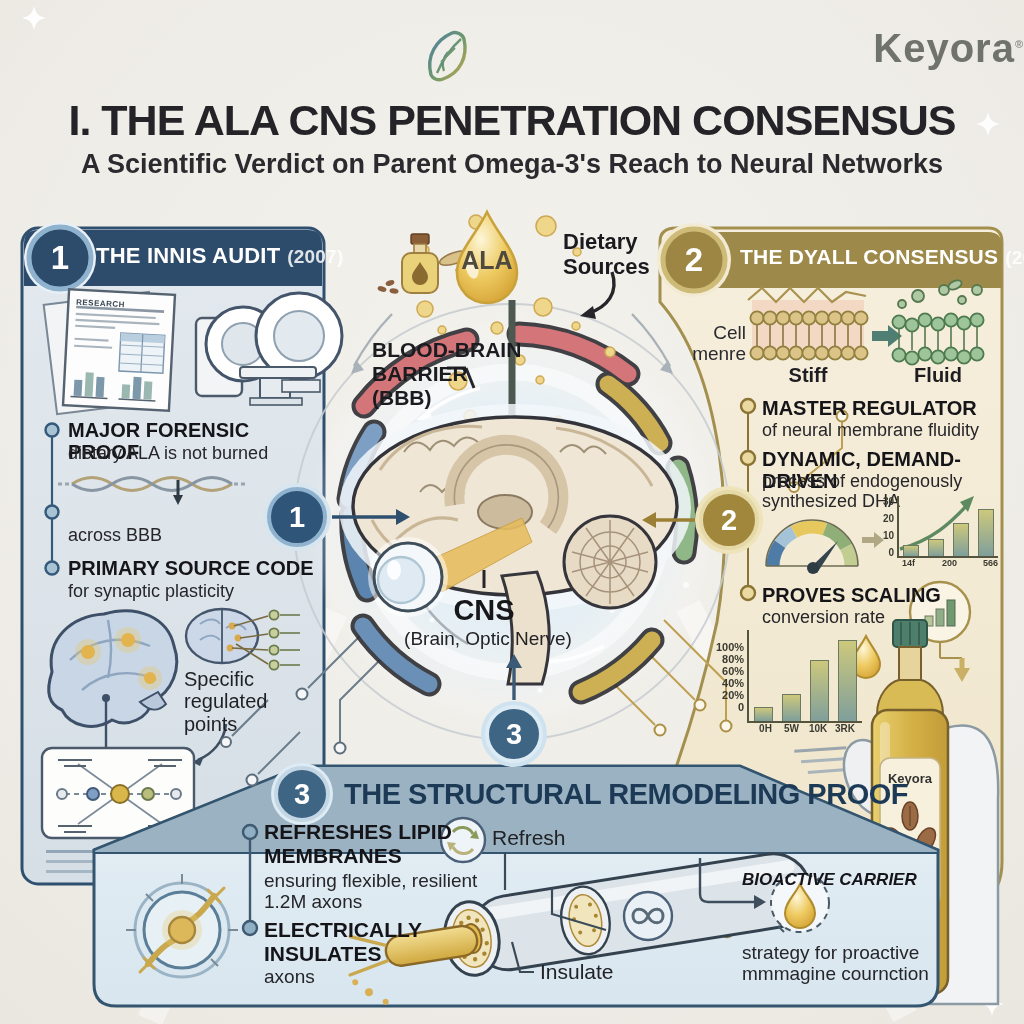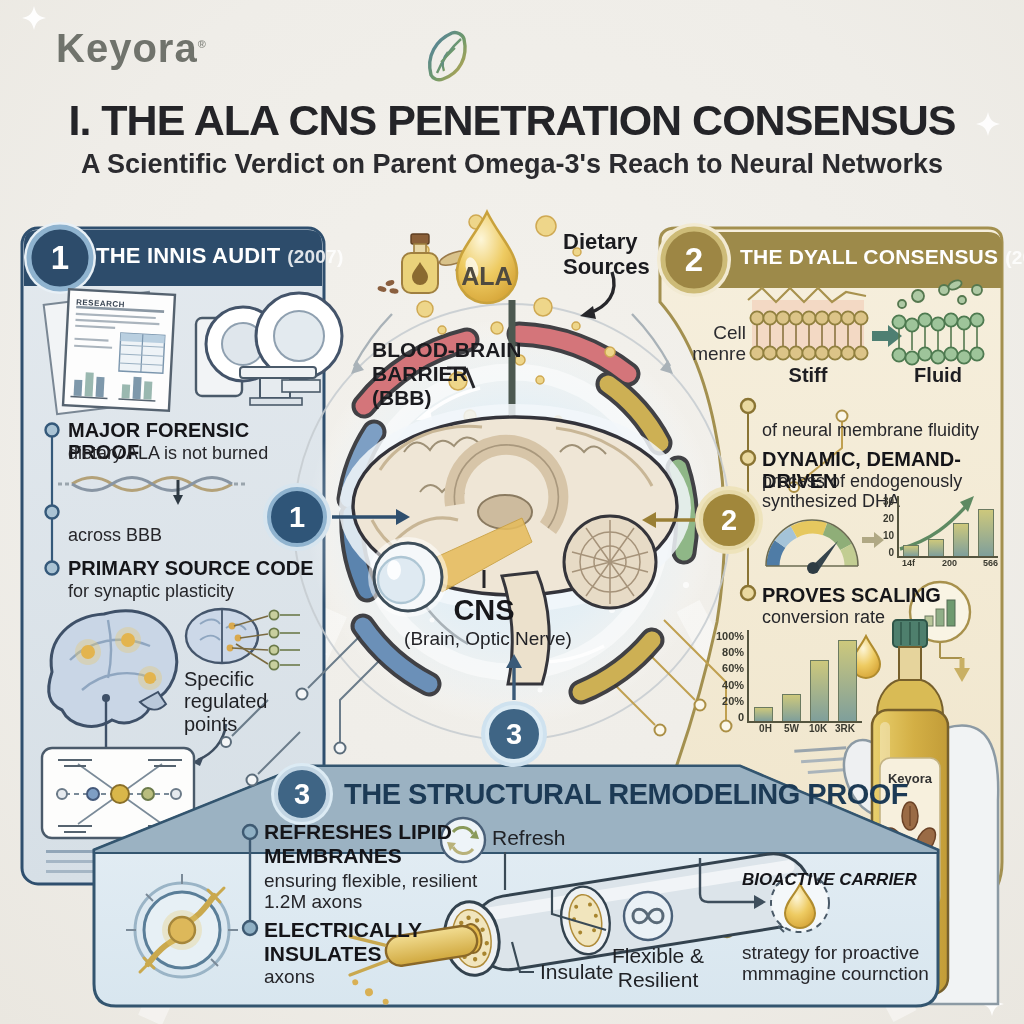--- a/index.html
+++ b/index.html
@@ -2,40 +2,40 @@
 <html><head>
 <meta charset="utf-8">
 <style>
   html,body{margin:0;padding:0;background:#efedе8;}
   body{background:#efede8;}
   .stage{position:relative;width:1024px;height:1024px;overflow:hidden;
          background:radial-gradient(circle at 50% 40%, #f3f1ec 0%, #efede8 60%, #eae7e0 100%);
          font-family:"Liberation Sans", sans-serif;}
   svg{position:absolute;left:0;top:0;}
   .t{position:absolute;color:#1e1e22;line-height:1.12;}
-  .logo-row{position:absolute;left:0;top:26px;width:1024px;display:flex;align-items:center;justify-content:flex-start;gap:10px;}
+  .logo-row{position:absolute;left:0;top:26px;width:1024px;display:flex;align-items:center;justify-content:flex-end;gap:10px;}
   .logo-text{font-size:40px;font-weight:600;color:#70736c;letter-spacing:1px;}
   .logo-text sup{font-size:11px;color:#8a8d85;}
   .main-title{left:0;top:96px;width:1024px;text-align:center;font-size:43px;font-weight:800;color:#242428;letter-spacing:-1px;}
   .sub-title{left:0;top:149px;width:1024px;text-align:center;font-size:27px;font-weight:600;color:#2b2b2f;}
   .badge{position:absolute;border-radius:50%;text-align:center;color:#fff;font-weight:800;}
   .p-head{position:absolute;color:#fff;font-size:22px;font-weight:800;letter-spacing:.2px;white-space:nowrap;}
   .p-head .yr{font-weight:600;font-size:19px;opacity:.85;margin-left:7px;}
   .bt{font-size:20px;font-weight:800;color:#151519;}
   .bd{font-size:18px;font-weight:400;color:#26262a;}
   .chart{position:absolute;display:flex;flex-direction:column;color:#3a3a30;}
   .chart .plot{flex:1;display:flex;}
   .chart .yax{display:flex;flex-direction:column;justify-content:space-between;align-items:flex-end;padding-right:3px;font-weight:600;}
   .chart .area{flex:1;display:flex;align-items:flex-end;border-left:2px solid #55553f;border-bottom:2px solid #55553f;}
   .chart .bar{background:linear-gradient(180deg,#cdc87c,#7f9f9b);border:1px solid #6b7a60;border-bottom:none;}
   .chart .xax{display:flex;font-weight:600;}
   .chart .xax span{text-align:center;}
   .c0{font-size:10px;} .c0 .yax{width:22px;} .c0 .area{gap:9px;padding:0 4px;} .c0 .bar{width:14px;}
   .c0 .xax{padding-left:26px;gap:27px;font-size:9px;} .c0 .xax span{width:14px;}
-  .c1{font-size:11px;} .c1 .yax{width:36px;} .c1 .area{gap:9px;padding:0 5px;} .c1 .bar{width:17px;}
+  .c1{font-size:11px;} .c1 .yax{width:36px;justify-content:center;} .c1 .area{gap:9px;padding:0 5px;} .c1 .bar{width:17px;}
   .c1 .xax{padding-left:41px;gap:9px;font-size:10px;} .c1 .xax span{width:17px;}
 </style>
 </head>
 <body>
 
 <div class="stage">
 
 <svg width="1024" height="1024" viewBox="0 0 1024 1024">
   <defs>
     <radialGradient id="glowG" cx="50%" cy="50%" r="50%">
@@ -657,20 +657,21 @@
 <div class="t" style="left:184px;top:668px;width:104px;font-size:20px;color:#1f2024;">Specific regulated points</div>
 
 <div class="t badge" style="left:664px;top:230px;width:60px;height:60px;line-height:60px;font-size:33px;">2</div>
 <div class="p-head" style="left:740px;top:245px;font-size:21px;">
   <span>THE DYALL CONSENSUS</span><span class="yr">(2015)</span>
 </div>
 <div class="t" style="left:688px;top:322px;width:58px;text-align:right;font-size:19px;color:#2b2b2f;">Cell menre</div>
 <div class="t" style="left:752px;top:364px;width:112px;text-align:center;font-size:20px;font-weight:700;">Stiff</div>
 <div class="t" style="left:888px;top:364px;width:100px;text-align:center;font-size:20px;font-weight:700;">Fluid</div>
 
+<div class="t bt" style="left:762px;top:397px;width:235px;">MASTER REGULATOR</div>
 <div class="t bd" style="left:762px;top:420px;width:235px;">of neural membrane fluidity</div>
 <div class="t bt" style="left:762px;top:448px;width:240px;">DYNAMIC, DEMAND-DRIVEN</div>
 <div class="t bd" style="left:762px;top:471px;width:215px;">process of endogenously synthesized DHA</div>
 <div class="t bt" style="left:762px;top:584px;width:220px;">PROVES SCALING</div>
 <div class="t bd" style="left:762px;top:607px;width:220px;">conversion rate</div>
 <div class="t" style="left:878px;top:772px;width:64px;text-align:center;font-size:13px;font-weight:700;color:#333;">Keyora</div>
 
 <div class="chart c0" style="left:876px;top:496px;width:122px;height:72px;">
       <div class="plot">
         <div class="yax">
@@ -722,26 +723,25 @@
 <div class="t" style="left:344px;top:778px;width:580px;font-size:29px;font-weight:800;color:#1c3a55;letter-spacing:-.5px;white-space:nowrap;">THE STRUCTURAL REMODELING PROOF</div>
 <div class="t badge" style="left:487px;top:707px;width:54px;height:54px;line-height:54px;font-size:29px;">3</div>
 
 <div class="t bt" style="left:264px;top:820px;width:200px;font-size:21px;">REFRESHES LIPID MEMBRANES</div>
 <div class="t bd" style="left:264px;top:870px;width:215px;font-size:19px;">ensuring flexible, resilient 1.2M axons</div>
 <div class="t bt" style="left:264px;top:918px;width:170px;font-size:21px;">ELECTRICALLY INSULATES</div>
 <div class="t bd" style="left:264px;top:966px;width:170px;font-size:19px;">axons</div>
 
 <div class="t" style="left:492px;top:826px;font-size:21px;color:#202226;">Refresh</div>
 <div class="t" style="left:540px;top:960px;font-size:21px;color:#202226;">Insulate</div>
-<div class="t" style="left:598px;top:944px;width:120px;text-align:center;font-size:21px;color:#202226;">Flexible &amp; Resilient</div>
 
 <div class="t bt" style="left:742px;top:870px;width:190px;font-size:17px;font-style:italic;">BIOACTIVE CARRIER</div>
 <div class="t bd" style="left:742px;top:942px;width:190px;font-size:19px;">strategy for proactive mmmagine cournction</div>
 
-<div class="t" style="left:455px;top:262px;width:64px;text-align:center;font-size:25px;font-weight:800;color:#4f4a40;">ALA</div>
+<div class="t" style="left:455px;top:246px;width:64px;text-align:center;font-size:25px;font-weight:800;color:#4f4a40;">ALA</div>
 <div class="t" style="left:563px;top:230px;width:100px;font-size:22px;font-weight:800;color:#1b1b1f;">Dietary Sources</div>
 <div class="t" style="left:372px;top:338px;width:150px;font-size:21px;font-weight:800;color:#1b1b1f;line-height:1.15;">BLOOD-BRAIN BARRIER (BBB)</div>
 <div class="t" style="left:434px;top:594px;width:100px;text-align:center;font-size:29px;font-weight:800;color:#17171a;">CNS</div>
 <div class="t" style="left:398px;top:628px;width:180px;text-align:center;font-size:19px;color:#232327;">(Brain, Optic Nerve)</div>
 <div class="t badge" style="left:270px;top:490px;width:54px;height:54px;line-height:54px;font-size:29px;">1</div>
 <div class="t badge" style="left:702px;top:493px;width:54px;height:54px;line-height:54px;font-size:29px;">2</div>
 
 </div>
 
 </body></html>

